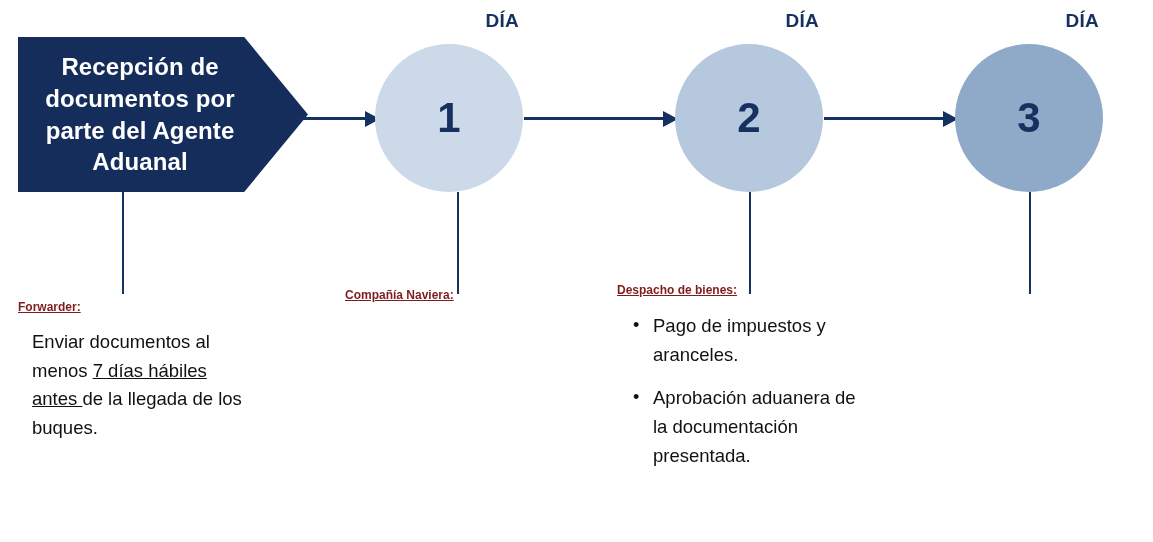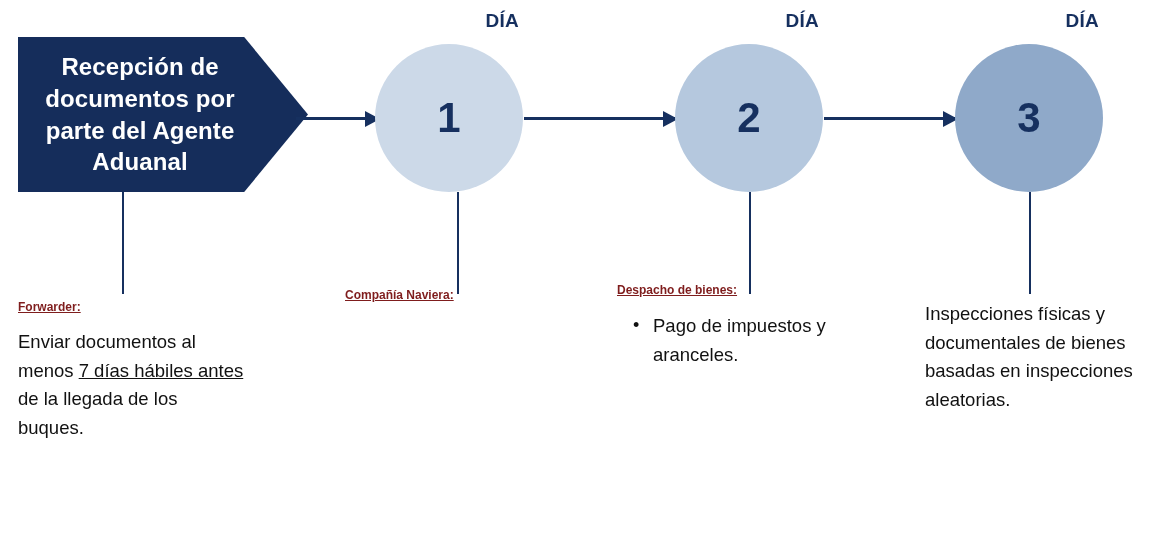--- a/index.html
+++ b/index.html
@@ -108,20 +108,21 @@
     font-weight: bold;
     color: #7f1d1d;
     text-decoration: underline;
     margin-bottom: 13px;
     line-height: 1.25;
   }
   .block-body {
     font-size: 18.5px;
     line-height: 1.55;
     color: #111111;
+    margin-left: 14px;
   }
   .block-body .u { text-decoration: underline; }
   ul.bullets {
     margin: 14px;
     padding-left: 22px;
     list-style: none;
   }
   ul.bullets li {
     position: relative;
     margin-bottom: 15px;
@@ -178,18 +179,18 @@
 </div>
 
 <div class="block b1">
   <div class="block-title">Compañía Naviera:</div>
 </div>
 
 <div class="block b2">
   <div class="block-title">Despacho de bienes:</div>
   <ul class="bullets block-body">
     <li>Pago de impuestos y aranceles.</li>
+    <li>Aprobación aduanera de la documentación presentada.</li>
   </ul>
 </div>
 
 <div class="block b3">
-  <div class="block-body">Inspecciones físicas y documentales de bienes basadas en inspecciones aleatorias.</div>
 </div>
 
 </body></html>

